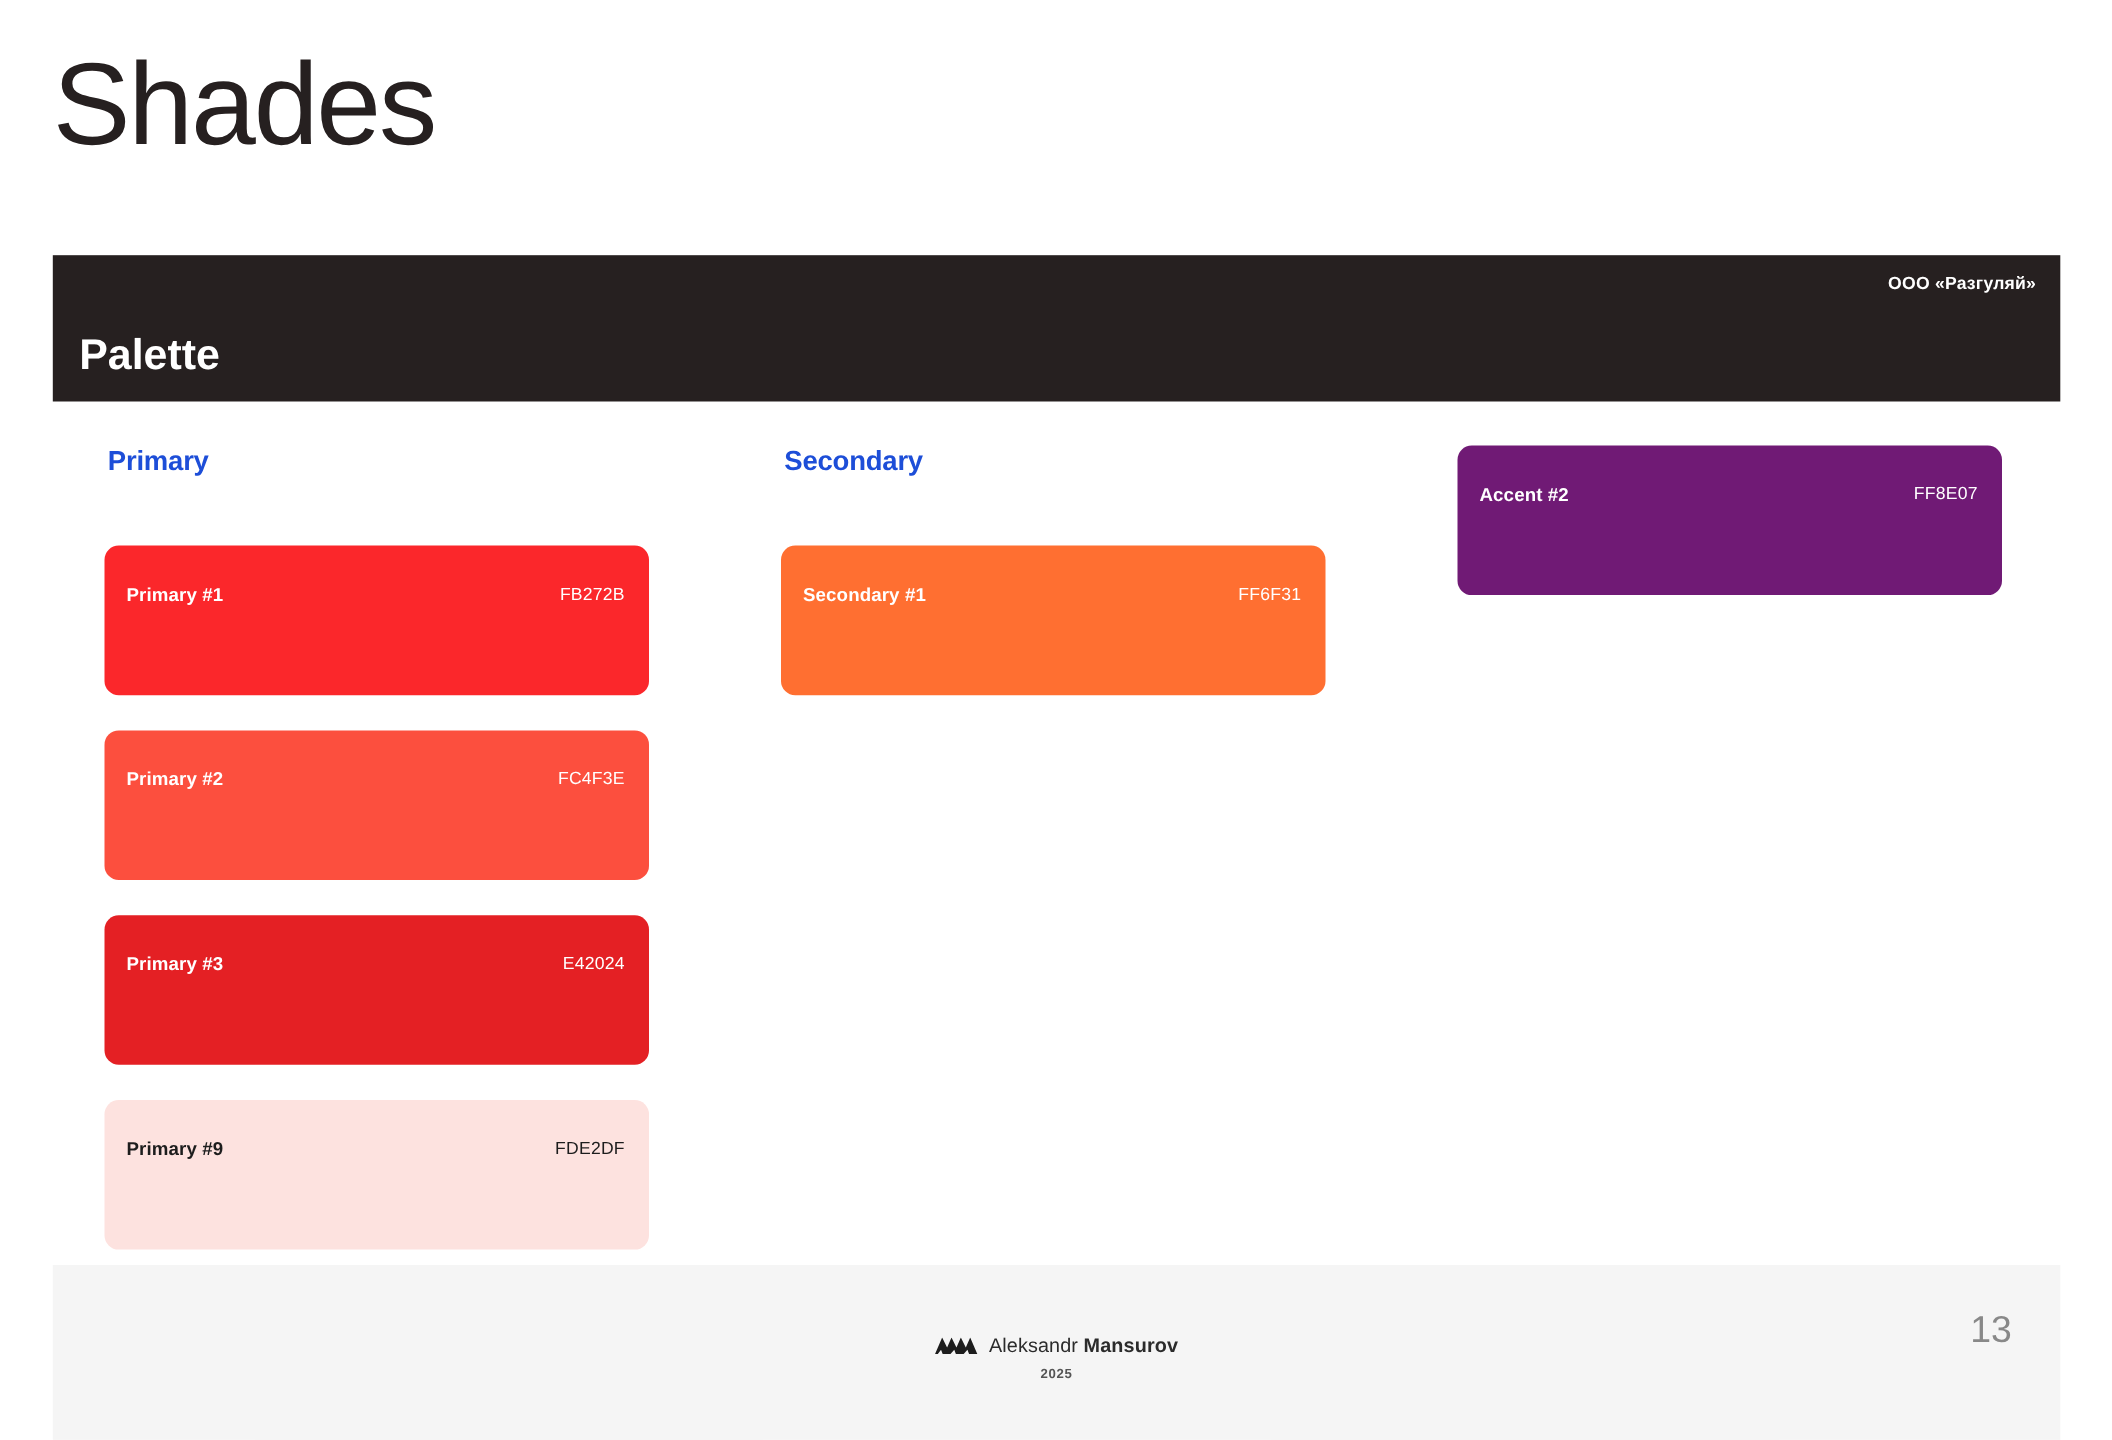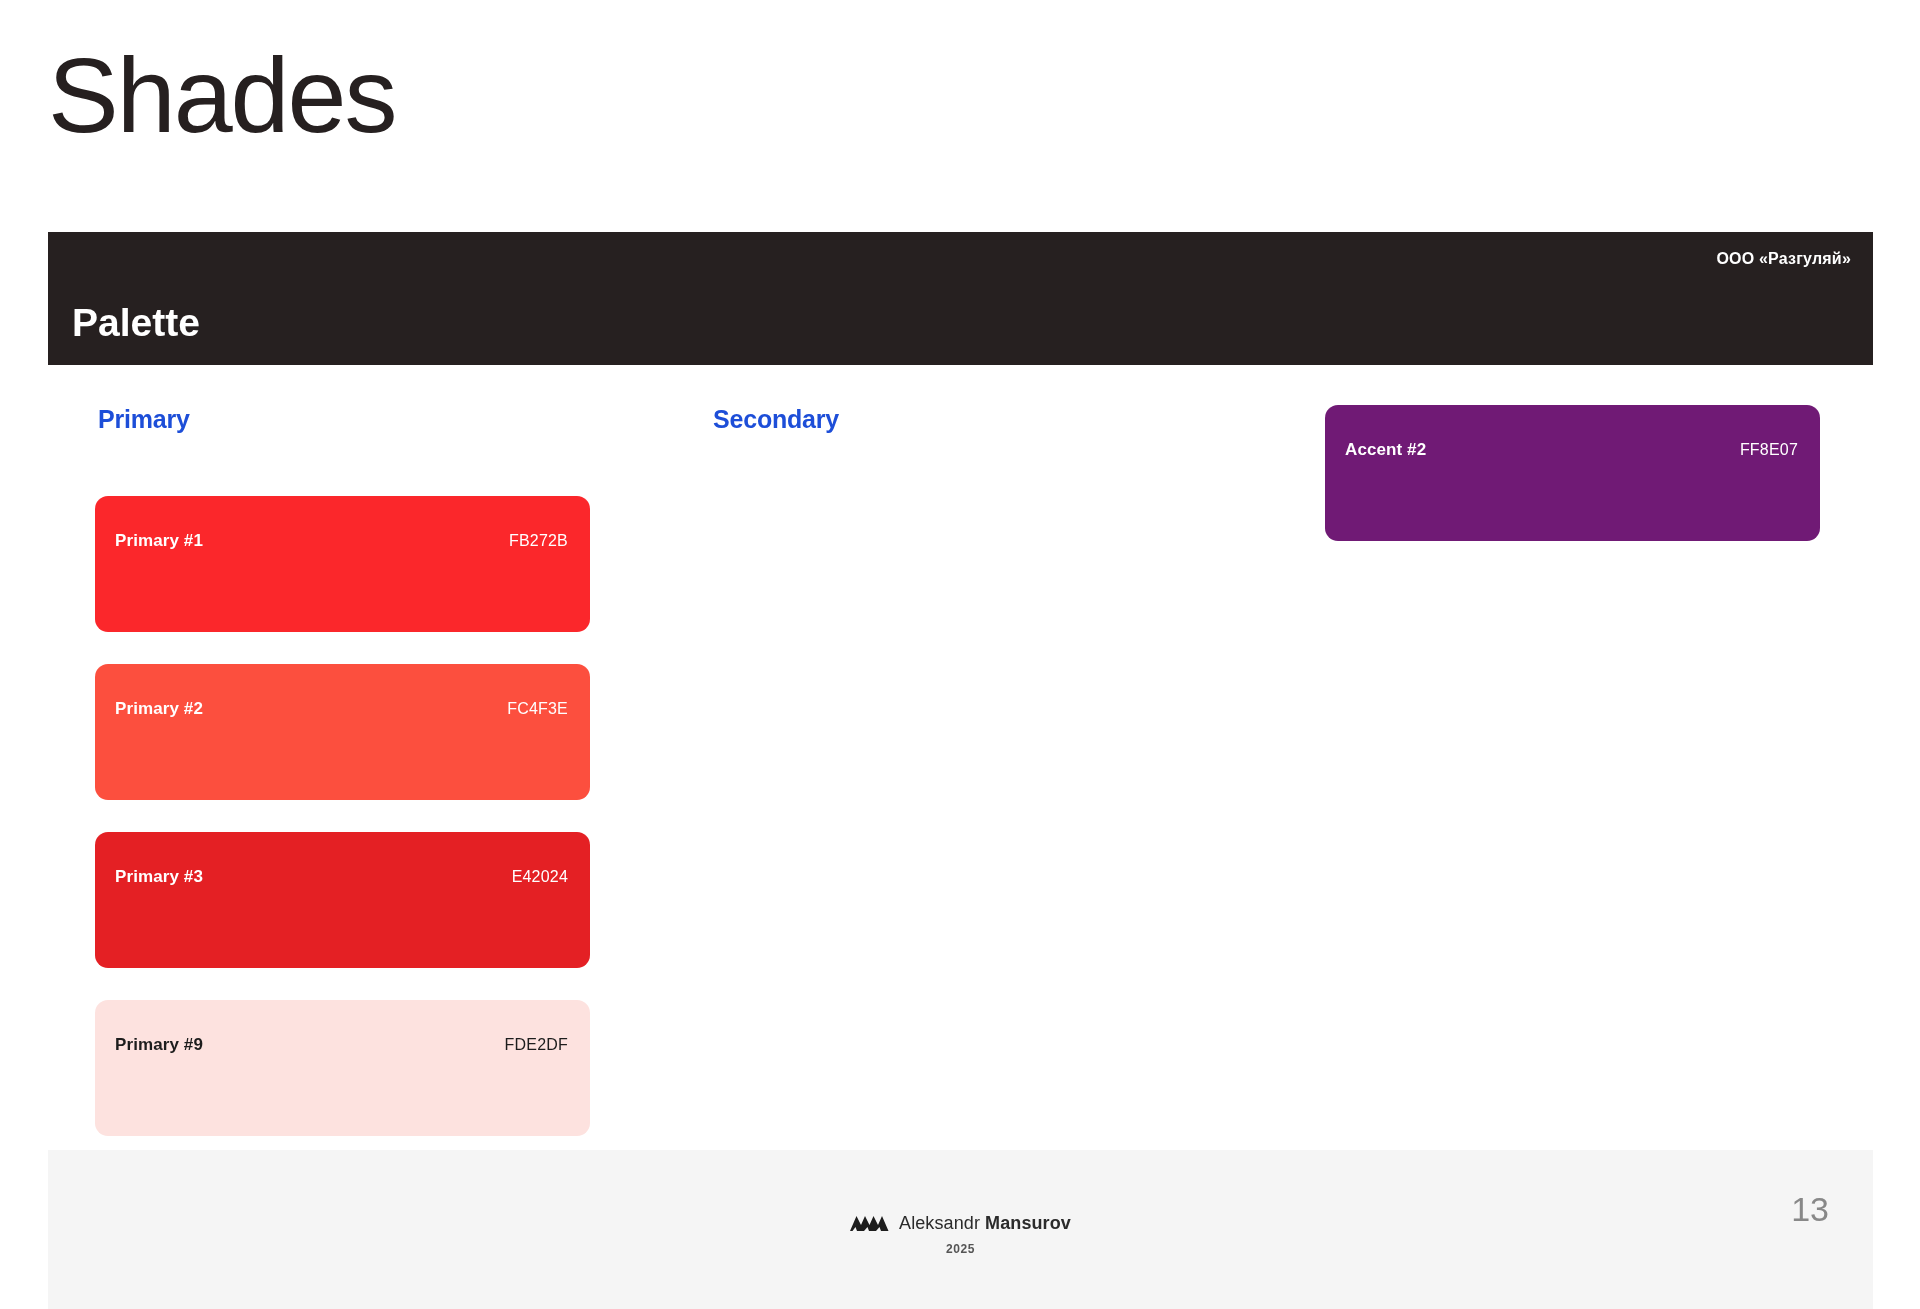--- a/index.html
+++ b/index.html
@@ -190,20 +190,24 @@
       <div class="swatch on-light" style="background: rgb(253, 226, 223);">
         <span class="swatch-name">Primary #9</span>
         <span class="swatch-hex">FDE2DF</span>
       </div>
     </div>
   </div>
 
   <div class="palette-column">
     <div class="column-heading">Secondary</div>
     <div class="swatch-list">
+      <div class="swatch on-dark" style="background: rgb(255, 111, 49);">
+        <span class="swatch-name">Secondary #1</span>
+        <span class="swatch-hex">FF6F31</span>
+      </div>
     </div>
   </div>
 
   <div class="palette-column">
     <div class="swatch-list">
       <div class="swatch on-dark" style="background: #701a75;">
         <span class="swatch-name">Accent #2</span>
         <span class="swatch-hex">FF8E07</span>
       </div>
     </div>

